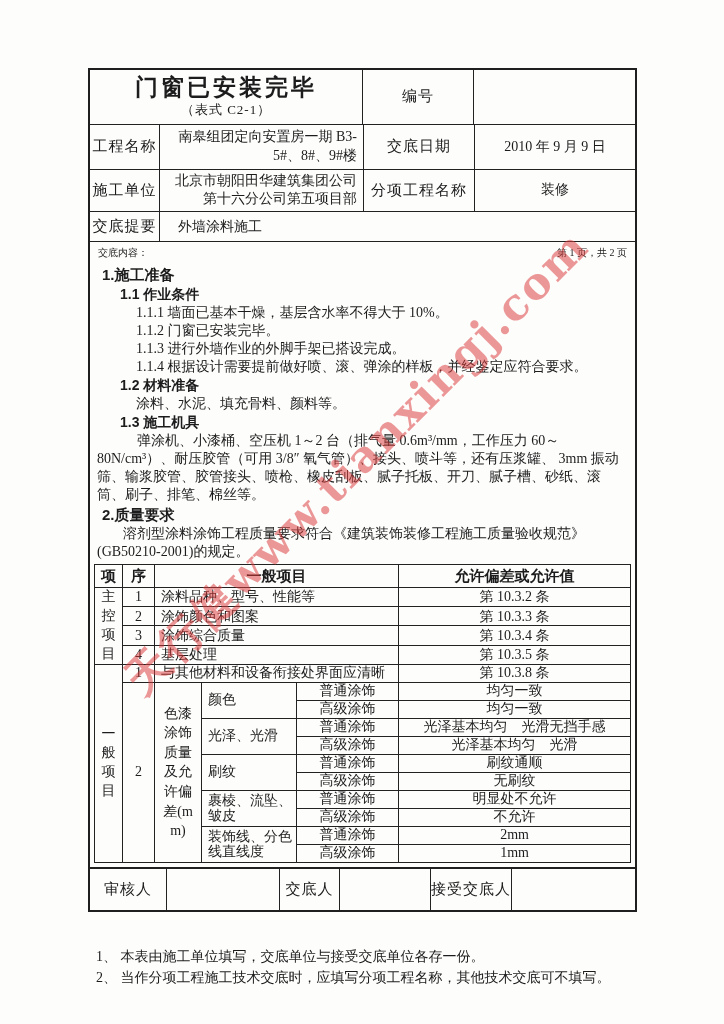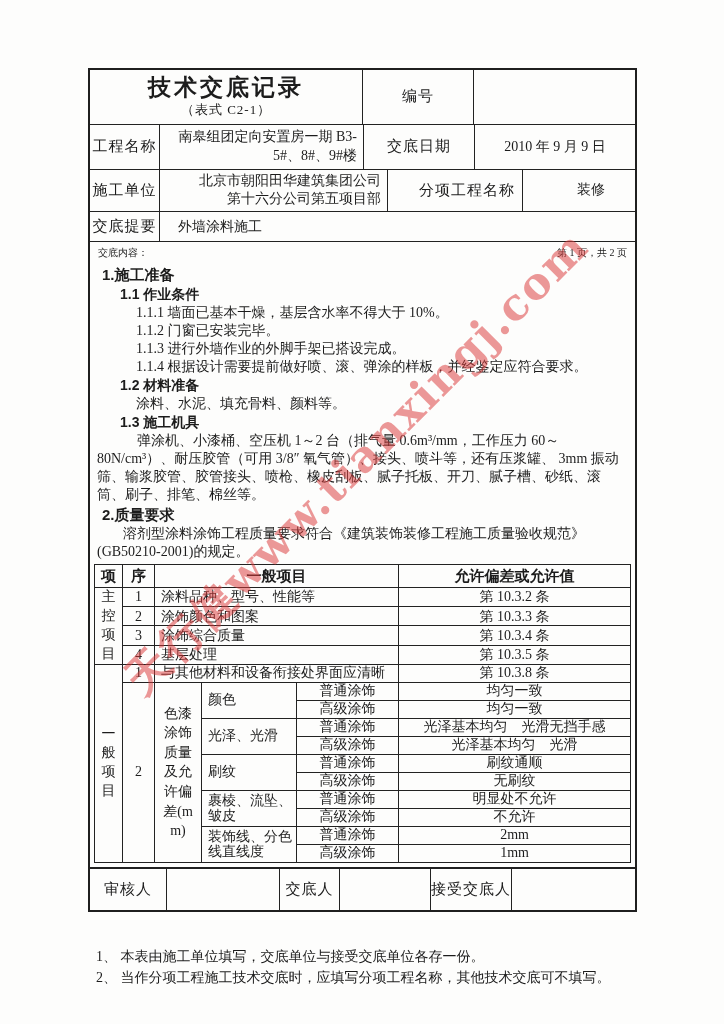--- a/index.html
+++ b/index.html
@@ -23,21 +23,21 @@
   .cell:last-child { border-right:none; }
   .cell.left { justify-content:flex-start; text-align:right; }
 
   .row-title { grid-template-columns:273px 111px 1fr; height:55px; }
   .titleblock { flex-direction:column; justify-content:center; gap:1px; }
   .doc-title { font-family:"Liberation Sans","DejaVu Sans",sans-serif; font-weight:bold; font-size:23px; letter-spacing:3px; line-height:1.1; }
   .doc-sub { font-size:13px; letter-spacing:1px; }
   .lbl { font-size:15px; letter-spacing:1px; }
 
   .row-project { grid-template-columns:70px 204px 111px 1fr; height:45px; }
-  .row-contractor { grid-template-columns:70px 204px 111px 1fr; height:43px;gap:24px; }
+  .row-contractor { grid-template-columns:70px 204px 111px 1fr; height:43px; }
   .row-summary { grid-template-columns:70px 1fr; height:30px; }
   .val { font-size:14px; line-height:1.3; }
   .val-wrap { padding:2px 6px; }
   .summary-val { padding-left:18px; }
 
   .content { height:630px; border-bottom:2px solid #1f1f1f; padding:0 4px; overflow:hidden; }
   .meta-line { display:flex; justify-content:space-between; align-items:center; height:22px; font-size:10px; padding:0 4px; }
   .h1 { font-family:"Liberation Sans","DejaVu Sans",sans-serif; font-weight:bold; font-size:15px; line-height:21px; margin-left:8px; }
   .h2 { font-family:"Liberation Sans","DejaVu Sans",sans-serif; font-weight:bold; font-size:14px; line-height:19px; margin-left:26px; }
   .item { font-size:14px; line-height:18px; margin-left:42px; }
@@ -64,21 +64,21 @@
     white-space:nowrap; pointer-events:none; z-index:9;
   }
 </style>
 </head>
 <body>
 
 <div class="doc">
 
   <div class="row row-title">
     <div class="cell titleblock">
-      <div class="doc-title">技术交底记录</div>
+      <div class="doc-title">门窗已安装完毕</div>
       <div class="doc-sub">（表式 C2-1）</div>
     </div>
     <div class="cell lbl">编号</div>
     <div class="cell val"></div>
   </div>
 
   <div class="row row-project">
     <div class="cell lbl">工程名称</div>
     <div class="cell left val val-wrap">南皋组团定向安置房一期 B3-5#、8#、9#楼</div>
     <div class="cell lbl">交底日期</div>

